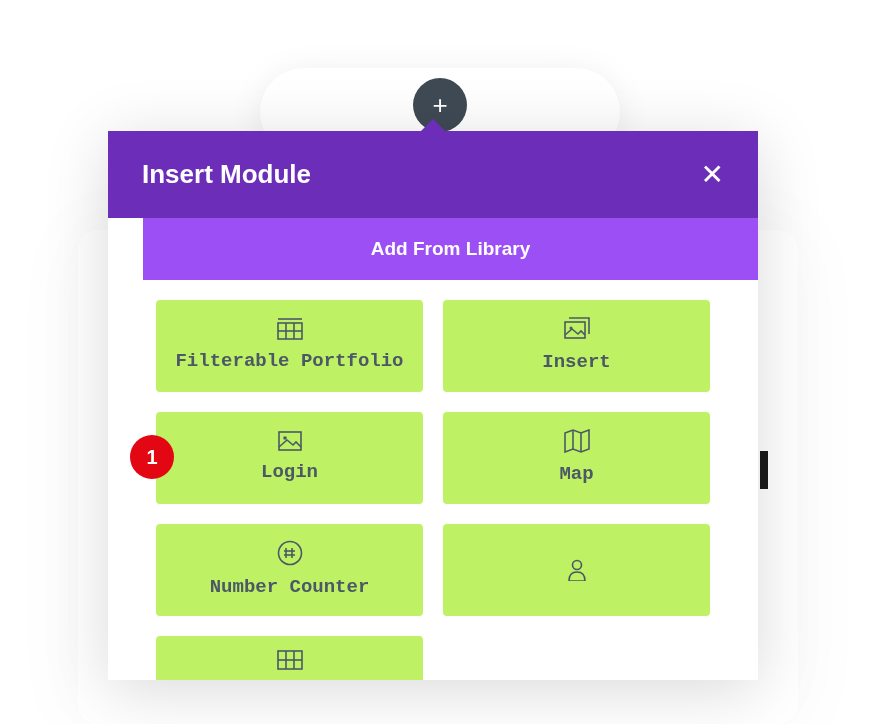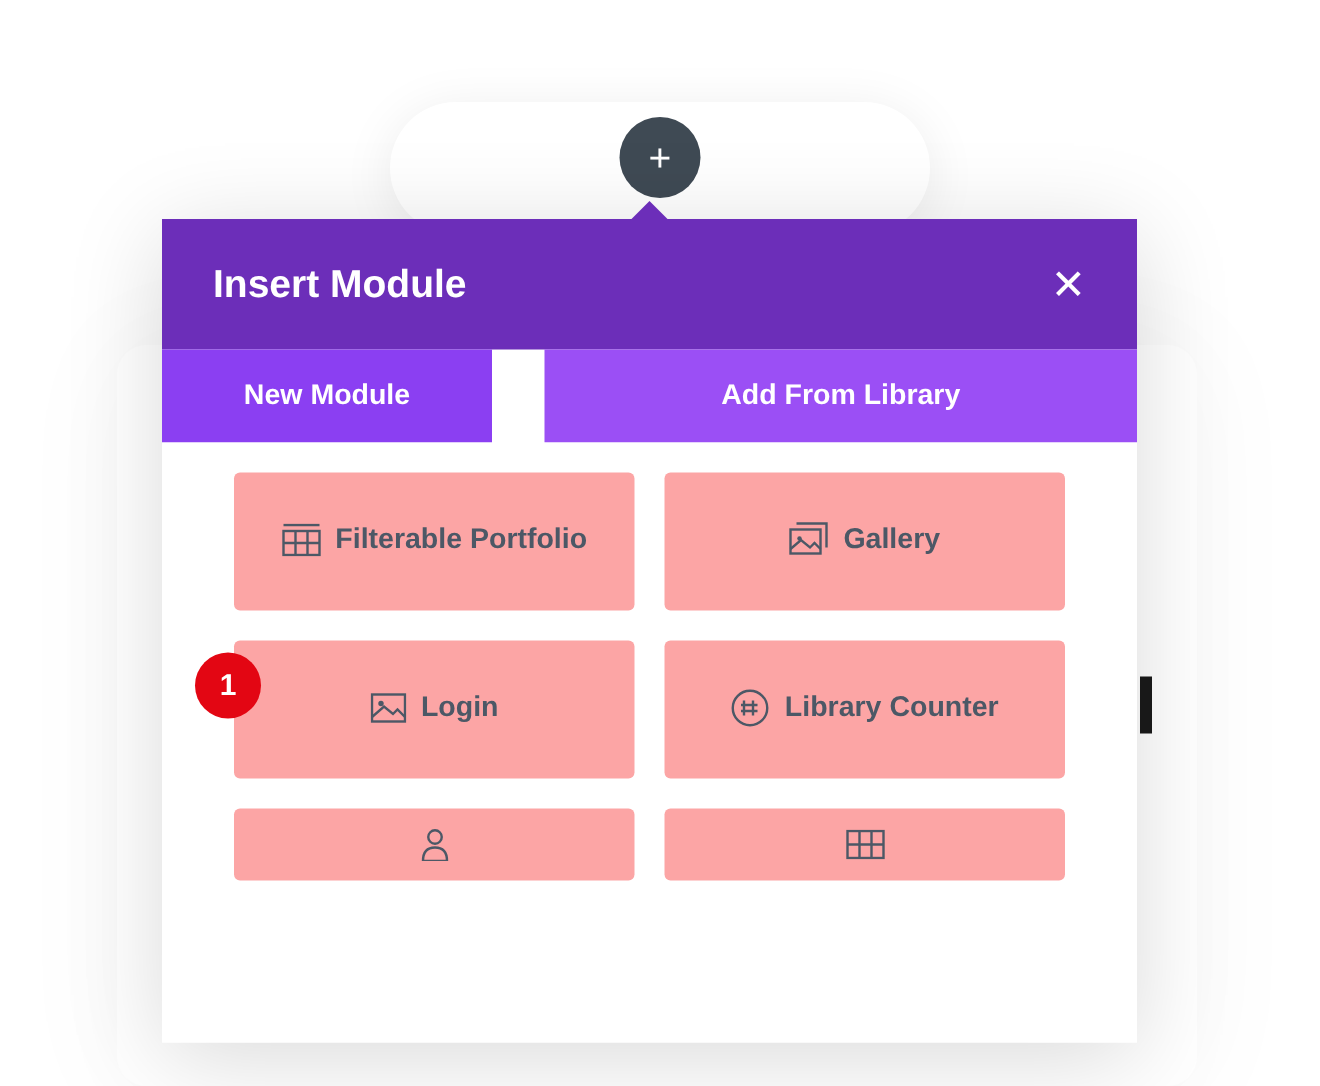--- a/index.html
+++ b/index.html
@@ -33,21 +33,21 @@
       border-radius: 50%;
       display: flex;
       align-items: center;
       justify-content: center;
       color: #fff;
       font-size: 26px;
       font-weight: 300;
     }
     .modal {
       position: absolute;
-      top: 146px;
+      top: 131px;
       left: 108px;
       width: 650px;
       background: #fff;
       box-shadow: 0 10px 60px rgba(0,0,0,0.15);
       z-index: 5;
     }
     .modal-pointer {
       position: absolute;
       top: -12px;
       left: 50%;
@@ -97,30 +97,31 @@
       position: relative;
       height: 400px;
       overflow: hidden;
     }
     .module-grid {
       display: grid;
       grid-template-columns: 1fr 1fr;
       gap: 20px;
     }
     .module-card {
-      background: #fca5a5;
+      background: #bef264;
       border-radius: 4px;
       padding: 16px 10px 18px 10px;
       display: flex;
-      flex-direction: row;
+      flex-direction: column;
       align-items: center;
       gap: 10px;
       cursor: pointer;
       min-height: 92px;
       justify-content: center;
+      font-family: Liberation Mono, monospace;
     }
     .module-card.short { min-height: 48px; padding: 12px 10px; }
     .module-label {
       color: #4c5866;
       font-size: 19px;
       font-weight: 700;
     }
     .module-icon {
       color: #4c5866;
       display: flex;
@@ -178,21 +179,20 @@
   <div class="modal-pointer"></div>
 
   <div class="modal-header">
     <div class="modal-title">Insert Module</div>
     <div class="close-x">
       <span>✕</span>
     </div>
   </div>
 
   <div class="tabs">
-    <div class="tab active">New Module</div>
     <div class="tab inactive">Add From Library</div>
   </div>
 
   <div class="grid-wrap">
     <div class="module-grid">
 
       <div class="module-card">
         <div class="module-icon">
           <svg width="26" height="22" viewBox="0 0 26 22">
             <rect x="1" y="5" width="24" height="16"></rect>
@@ -207,47 +207,57 @@
 
       <div class="module-card">
         <div class="module-icon">
           <svg width="26" height="24" viewBox="0 0 26 24">
             <rect x="1" y="5" width="20" height="16"></rect>
             <polyline points="5,1 25,1 25,17"></polyline>
             <circle cx="7" cy="11" r="1.5" fill="#4c5866" stroke="none"></circle>
             <polyline points="1,18 8,12 14,17 17,14 21,18"></polyline>
           </svg>
         </div>
-        <div class="module-label">Gallery</div>
+        <div class="module-label">Insert</div>
       </div>
 
       <div class="module-card">
         <div class="module-icon">
           <svg width="24" height="20" viewBox="0 0 24 20">
             <rect x="1" y="1" width="22" height="18"></rect>
             <circle cx="7" cy="7" r="1.8" fill="#4c5866" stroke="none"></circle>
             <polyline points="1,16 9,9 15,14 18,11 23,16"></polyline>
           </svg>
         </div>
         <div class="module-label">Login</div>
       </div>
 
 
+      <div class="module-card">
+        <div class="module-icon">
+          <svg width="26" height="24" viewBox="0 0 26 24">
+            <polygon points="1,4 9,1 17,4 25,1 25,20 17,23 9,20 1,23"></polygon>
+            <line x1="9" y1="1" x2="9" y2="20"></line>
+            <line x1="17" y1="4" x2="17" y2="23"></line>
+          </svg>
+        </div>
+        <div class="module-label">Map</div>
+      </div>
 
       <div class="module-card">
         <div class="module-icon">
           <svg width="26" height="26" viewBox="0 0 26 26">
             <circle cx="13" cy="13" r="11.5"></circle>
             <line x1="9" y1="8" x2="9" y2="18"></line>
             <line x1="15" y1="8" x2="15" y2="18"></line>
             <line x1="7" y1="11" x2="18" y2="11"></line>
             <line x1="7" y1="15" x2="18" y2="15"></line>
           </svg>
         </div>
-        <div class="module-label">Library Counter</div>
+        <div class="module-label">Number Counter</div>
       </div>
 
       <div class="module-card short">
         <div class="module-icon">
           <svg width="20" height="22" viewBox="0 0 20 22" fill="#4c5866" stroke="none">
             <circle cx="10" cy="6" r="4.5"></circle>
             <path d="M 2 22 C 2 15 6 13 10 13 C 14 13 18 15 18 22 Z"></path>
           </svg>
         </div>
       </div>

